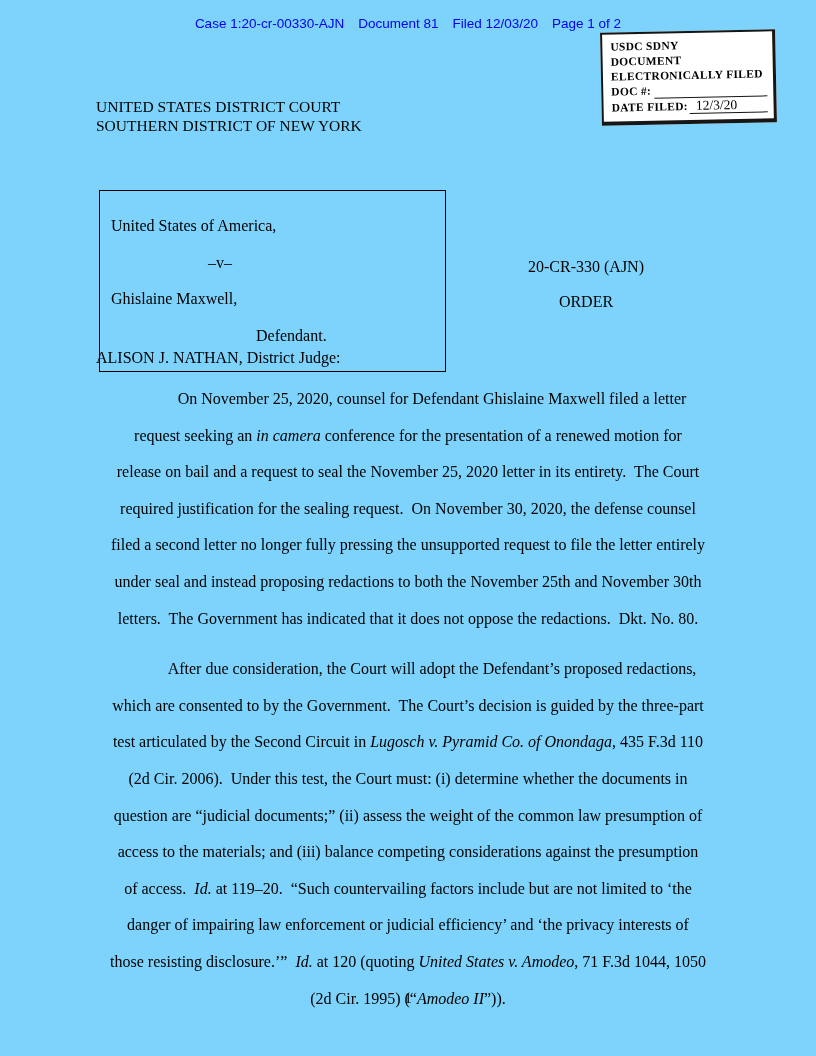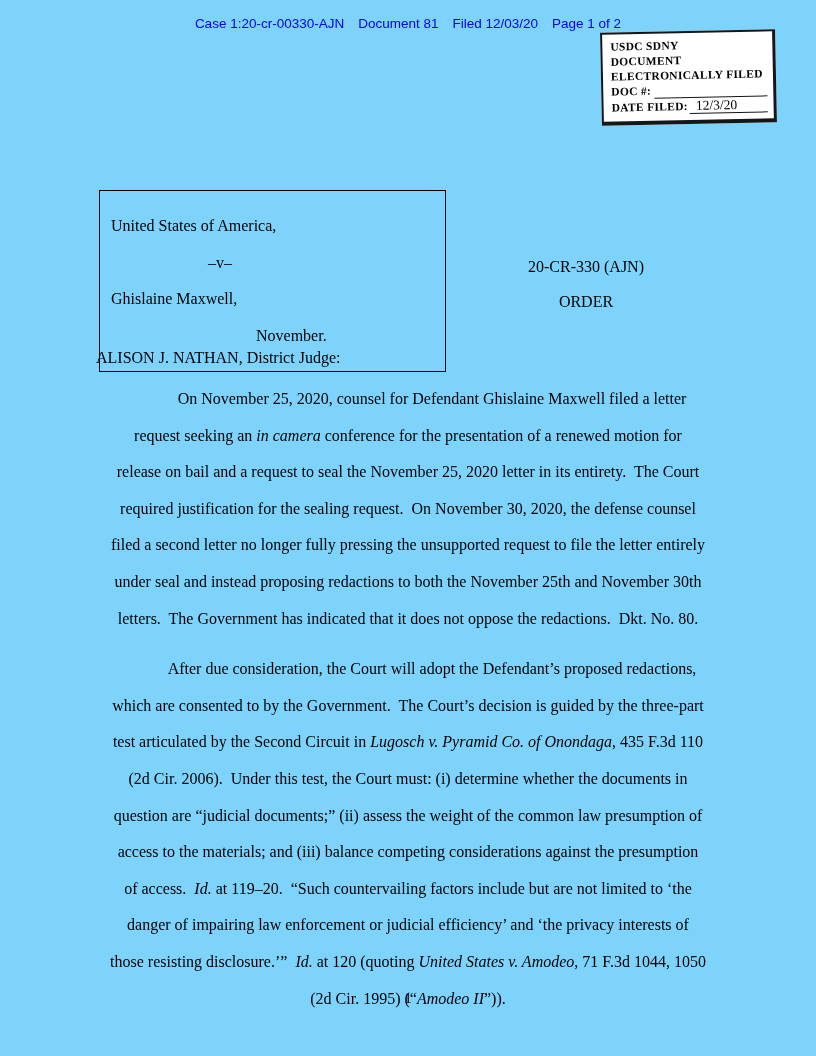--- a/index.html
+++ b/index.html
@@ -86,26 +86,30 @@
     <div class="stamp-row">
       <span>DOC #:</span>
       <span class="fill-line"></span>
     </div>
     <div class="stamp-row">
       <span>DATE FILED:</span>
       <span class="date-value">12/3/20</span>
     </div>
   </div>
 
+  <div class="court">
+    <div>UNITED STATES DISTRICT COURT</div>
+    <div>SOUTHERN DISTRICT OF NEW YORK</div>
+  </div>
 
   <div class="caption-box">
     <div class="cap-plaintiff">United States of America,</div>
     <div class="cap-versus">–v–</div>
     <div class="cap-defendant">Ghislaine Maxwell,</div>
-    <div class="cap-deflabel">November.</div>
+    <div class="cap-deflabel">Defendant.</div>
   </div>
 
   <div class="case-info">
     <div class="case-number">20-CR-330 (AJN)</div>
     <div>ORDER</div>
   </div>
 
   <div class="content">
     <div class="judge-line">ALISON J. NATHAN, District Judge:</div>
     <p class="body-para"><span>On November 25, 2020, counsel for Defendant Ghislaine Maxwell filed a letter request seeking an </span><span style="font-style: italic;">in camera</span><span> conference for the presentation of a renewed motion for release on bail and a request to seal the November 25, 2020 letter in its entirety.  The Court required justification for the sealing request.  On November 30, 2020, the defense counsel filed a second letter no longer fully pressing the unsupported request to file the letter entirely under seal and instead proposing redactions to both the November 25th and November 30th letters.  The Government has indicated that it does not oppose the redactions.  Dkt. No. 80.</span></p>

